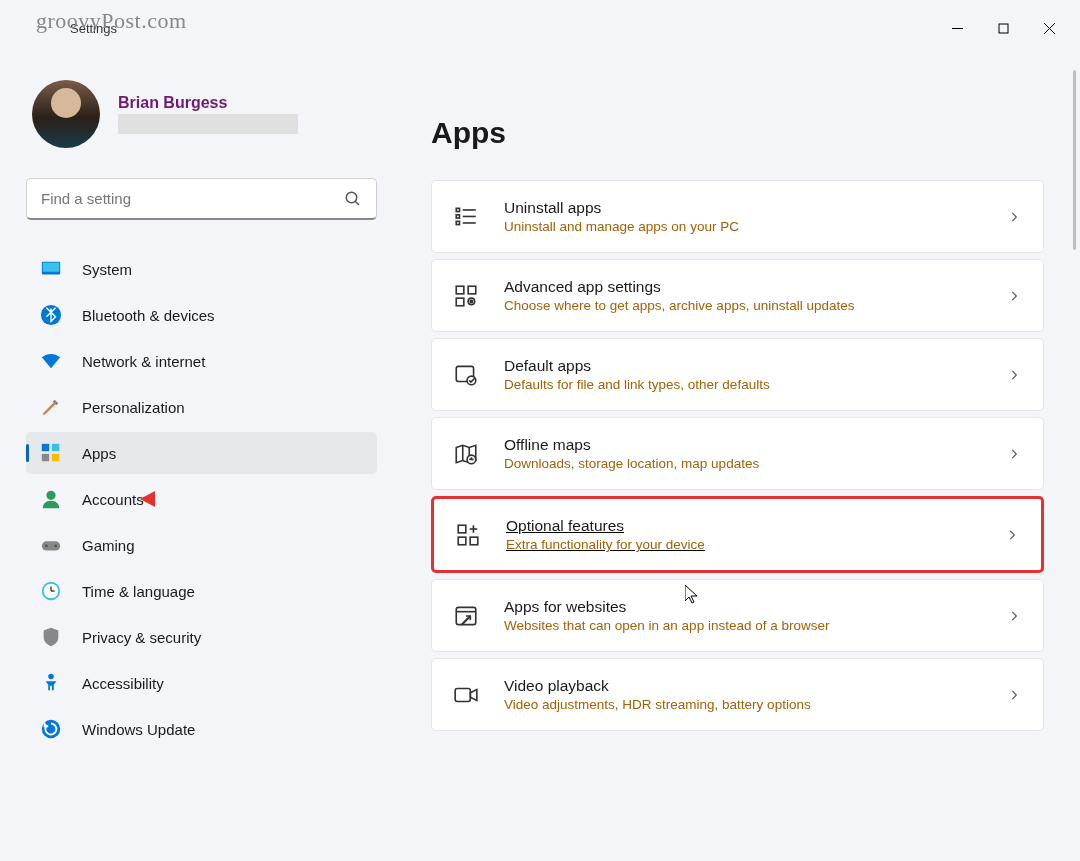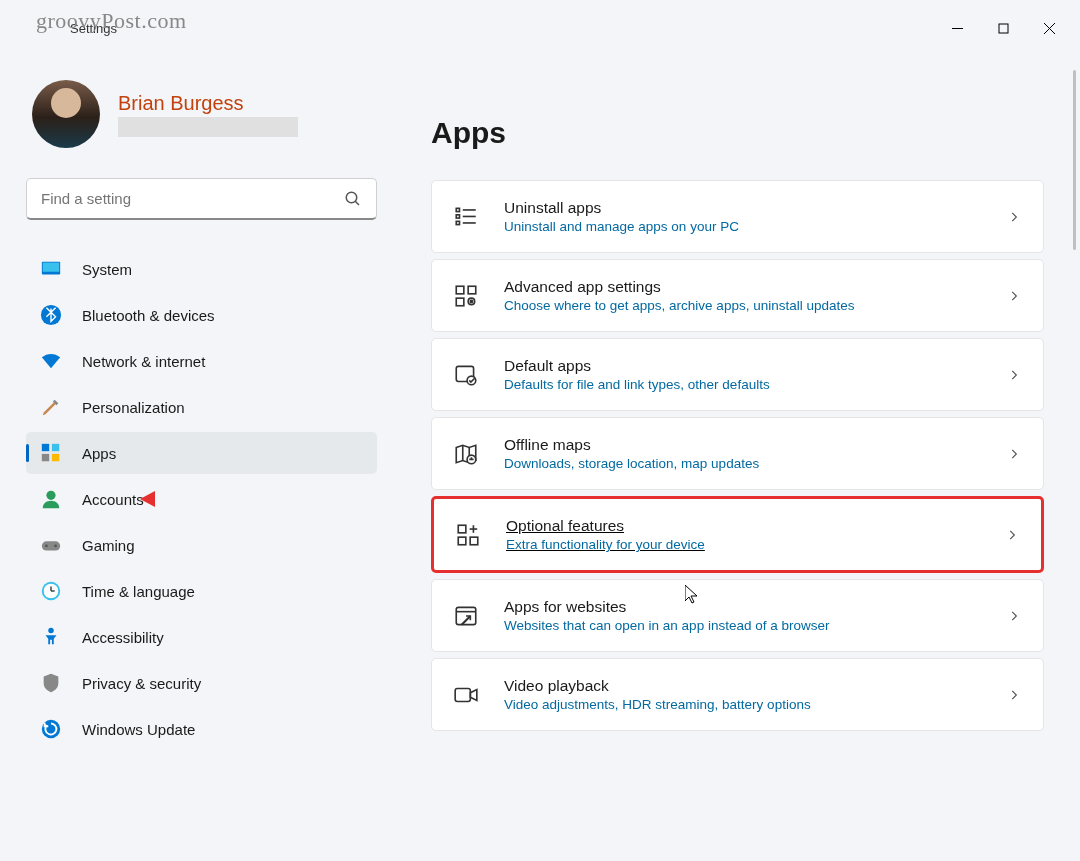--- a/index.html
+++ b/index.html
@@ -15,21 +15,21 @@
 .win-btn { width: 46px; height: 32px; display: flex; align-items: center; justify-content: center; background: transparent; border: none; cursor: pointer; }
 .win-btn svg { width: 11px; height: 11px; }
 
 .content-area { flex: 1; display: flex; padding: 0 0 0 0; }
 
 .sidebar { width: 395px; padding: 40px 18px 0 26px; }
 .profile { display: flex; align-items: center; gap: 18px; margin-bottom: 30px; padding-left: 6px; }
 .avatar { width: 68px; height: 68px; border-radius: 50%; background: linear-gradient(180deg, #7a5c4a 0%, #2b2018 55%, #1a3a4a 100%); position: relative; overflow: hidden; }
 .avatar::after { content: ''; position: absolute; top: 8px; left: 50%; transform: translateX(-50%); width: 30px; height: 30px; background: #d8b89a; border-radius: 50%; }
 .profile-info { display: flex; flex-direction: column; }
-.profile-name { font-size: 20px; font-weight: 400; color: #c2410c; }
+.profile-name { font-size: 16px; font-weight: 700; color: #701a75; }
 .profile-email { width: 180px; height: 20px; background: #e0e0e0; margin-top: 2px; }
 
 .search-box { display: flex; align-items: center; background: #fff; border: 1px solid #d0d0d0; border-bottom: 2px solid #888; border-radius: 5px; padding: 0 14px; height: 42px; margin-bottom: 28px; }
 .search-input { flex: 1; border: none; outline: none; font-size: 15px; color: #000000; background: transparent; }
 .search-icon { width: 18px; height: 18px; }
 
 .nav-list { list-style: none; }
 .nav-item { display: flex; align-items: center; gap: 20px; padding: 10px 14px; border-radius: 5px; cursor: pointer; font-size: 15px; color: #1a1a1a; margin-bottom: 4px; position: relative; }
 .nav-item.active { background: #e5e9ec; }
 .nav-item.active::before { content: ''; position: absolute; left: 0; top: 50%; transform: translateY(-50%); width: 3px; height: 18px; background: #0067c0; border-radius: 2px; }
@@ -38,21 +38,21 @@
 .arrow-annotation { position: absolute; left: 140px; top: 485px; z-index: 50; }
 
 .main { flex: 1; padding: 76px 36px 0 36px; overflow-y: auto; }
 .page-title { font-size: 30px; font-weight: 600; color: #1a1a1a; margin-bottom: 30px; }
 
 .card { background: #fff; border: 1px solid #e5e5e5; border-radius: 5px; padding: 18px 22px 18px 20px; display: flex; align-items: center; gap: 24px; margin-bottom: 6px; cursor: pointer; }
 .card.highlighted { border: 3px solid #e63030; text-decoration: underline; }
 .card-icon { width: 28px; height: 28px; display: flex; align-items: center; justify-content: center; flex-shrink: 0; }
 .card-body { flex: 1; }
 .card-title { font-size: 15.5px; color: #1a1a1a; margin-bottom: 2px; }
-.card-subtitle { font-size: 13.5px; color: #0369a1; }
+.card-subtitle { font-size: 13.5px; color: #a16207; }
 .chevron { width: 14px; height: 14px; }
 
 .scrollbar { position: absolute; right: 4px; top: 70px; width: 3px; height: 180px; background: #c0c0c0; border-radius: 2px; }
 
 .cursor-annotation { position: absolute; left: 685px; top: 585px; z-index: 60; }
 </style>
 </head>
 <body>
 
 <div class="watermark">groovyPost.com</div>
@@ -173,33 +173,33 @@
                 <circle cx="12" cy="12" r="8" fill="#fff"></circle>
                 <line x1="12" y1="12" x2="12" y2="7" stroke="#333" stroke-width="1.5"></line>
                 <line x1="12" y1="12" x2="16" y2="12" stroke="#333" stroke-width="1.5"></line>
               </svg>
             </span>
           <span>Time &amp; language</span>
         </li>
         <li class="nav-item">
           <span class="nav-icon">
               <svg viewBox="0 0 24 24" width="22" height="22">
+                <path d="M12 2l8 3v7c0 5-3 8-8 10-5-2-8-5-8-10V5z" fill="#888"></path>
+              </svg>
+            </span>
+          <span>Privacy &amp; security</span>
+        </li>
+        <li class="nav-item">
+          <span class="nav-icon">
+              <svg viewBox="0 0 24 24" width="22" height="22">
                 <circle cx="12" cy="5" r="3" fill="#0078d4"></circle>
                 <path d="M6 10h12l-3 4v6h-2v-5h-2v5h-2v-6z" fill="#0078d4"></path>
               </svg>
             </span>
           <span>Accessibility</span>
-        </li>
-        <li class="nav-item">
-          <span class="nav-icon">
-              <svg viewBox="0 0 24 24" width="22" height="22">
-                <path d="M12 2l8 3v7c0 5-3 8-8 10-5-2-8-5-8-10V5z" fill="#888"></path>
-              </svg>
-            </span>
-          <span>Privacy &amp; security</span>
         </li>
         <li class="nav-item">
           <span class="nav-icon">
               <svg viewBox="0 0 24 24" width="22" height="22">
                 <circle cx="12" cy="12" r="10" fill="#0078d4"></circle>
                 <path d="M12 6a6 6 0 1 1-5 2.5l-2-1" stroke="#fff" stroke-width="2" fill="none"></path>
                 <path d="M5 5v4h4" stroke="#fff" stroke-width="2" fill="none"></path>
               </svg>
             </span>
           <span>Windows Update</span>

